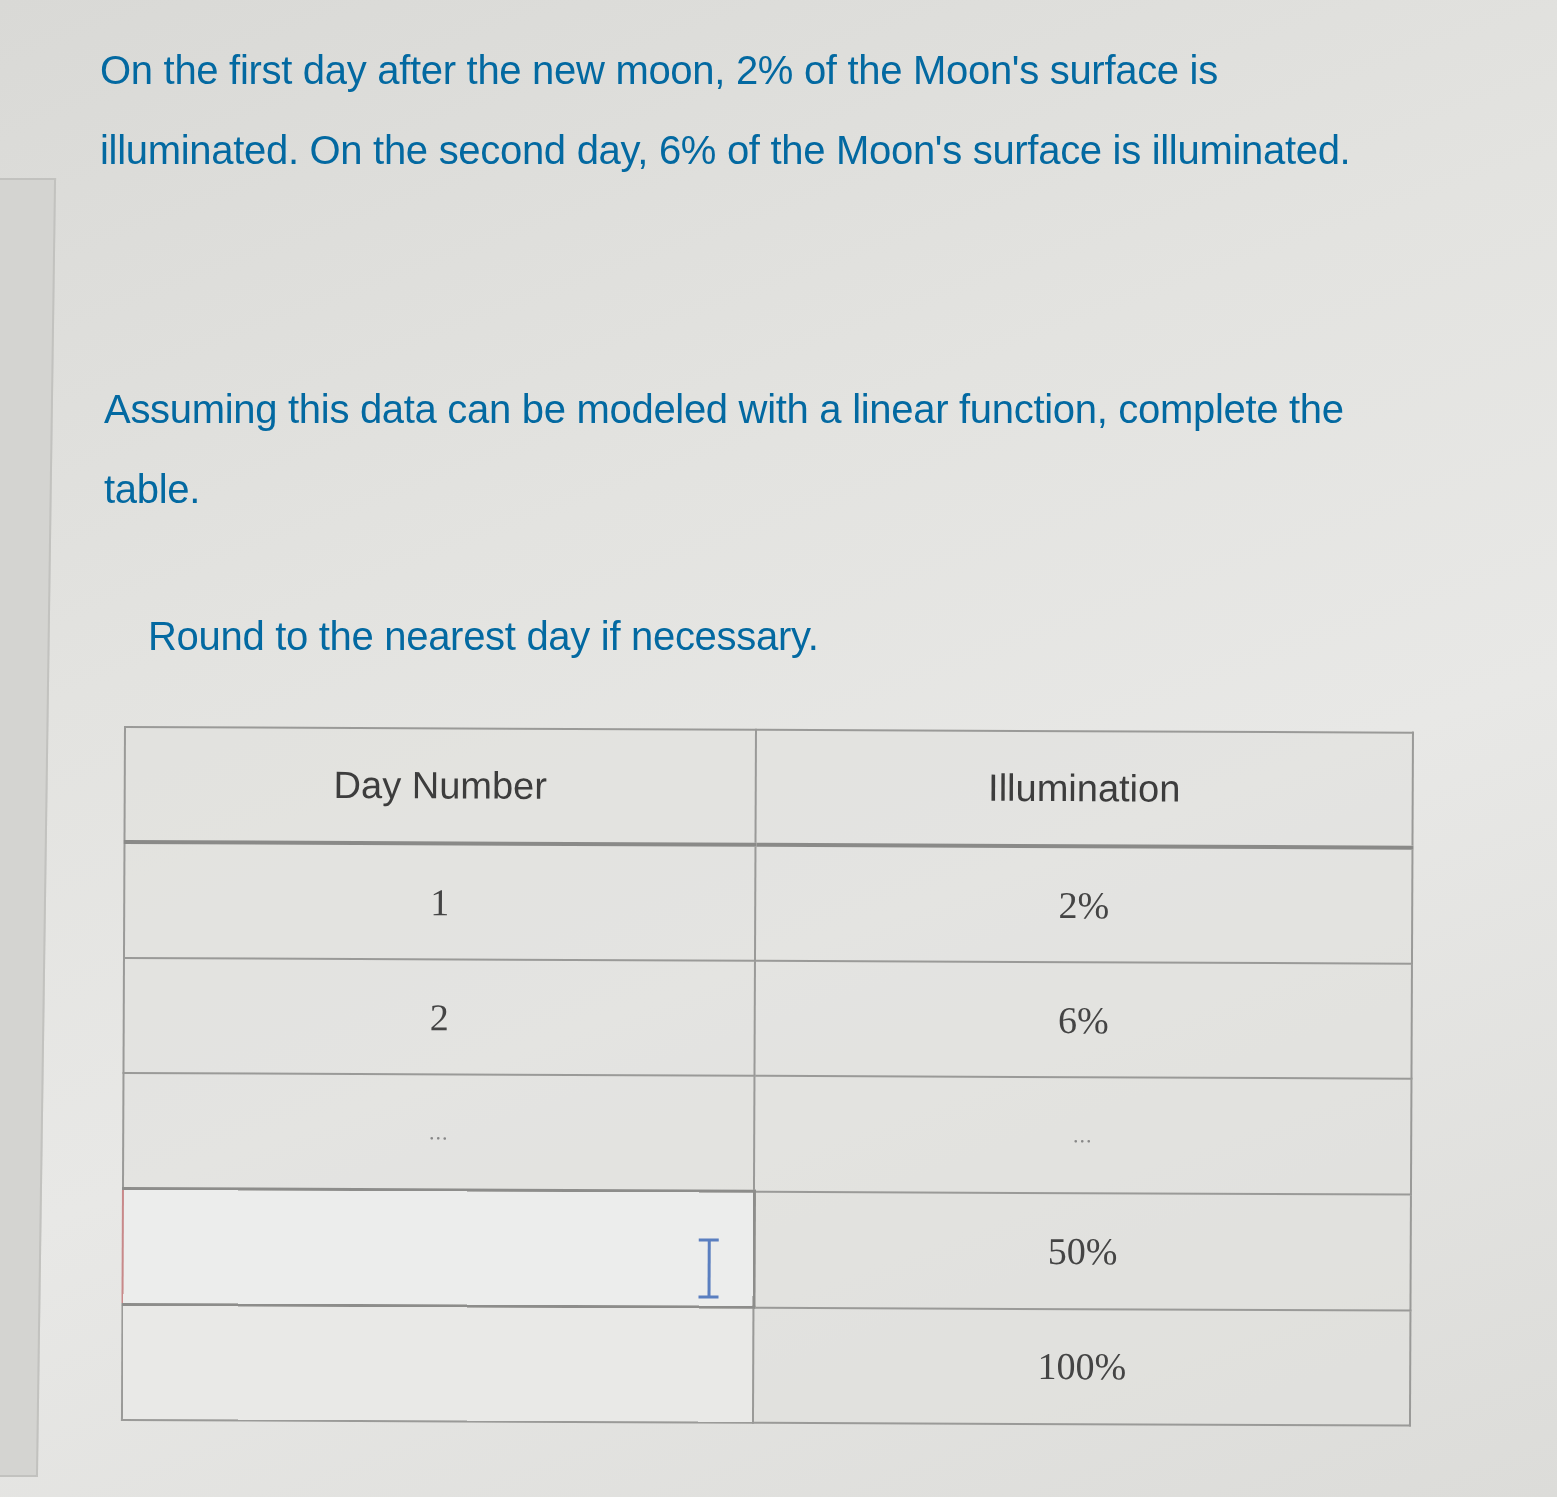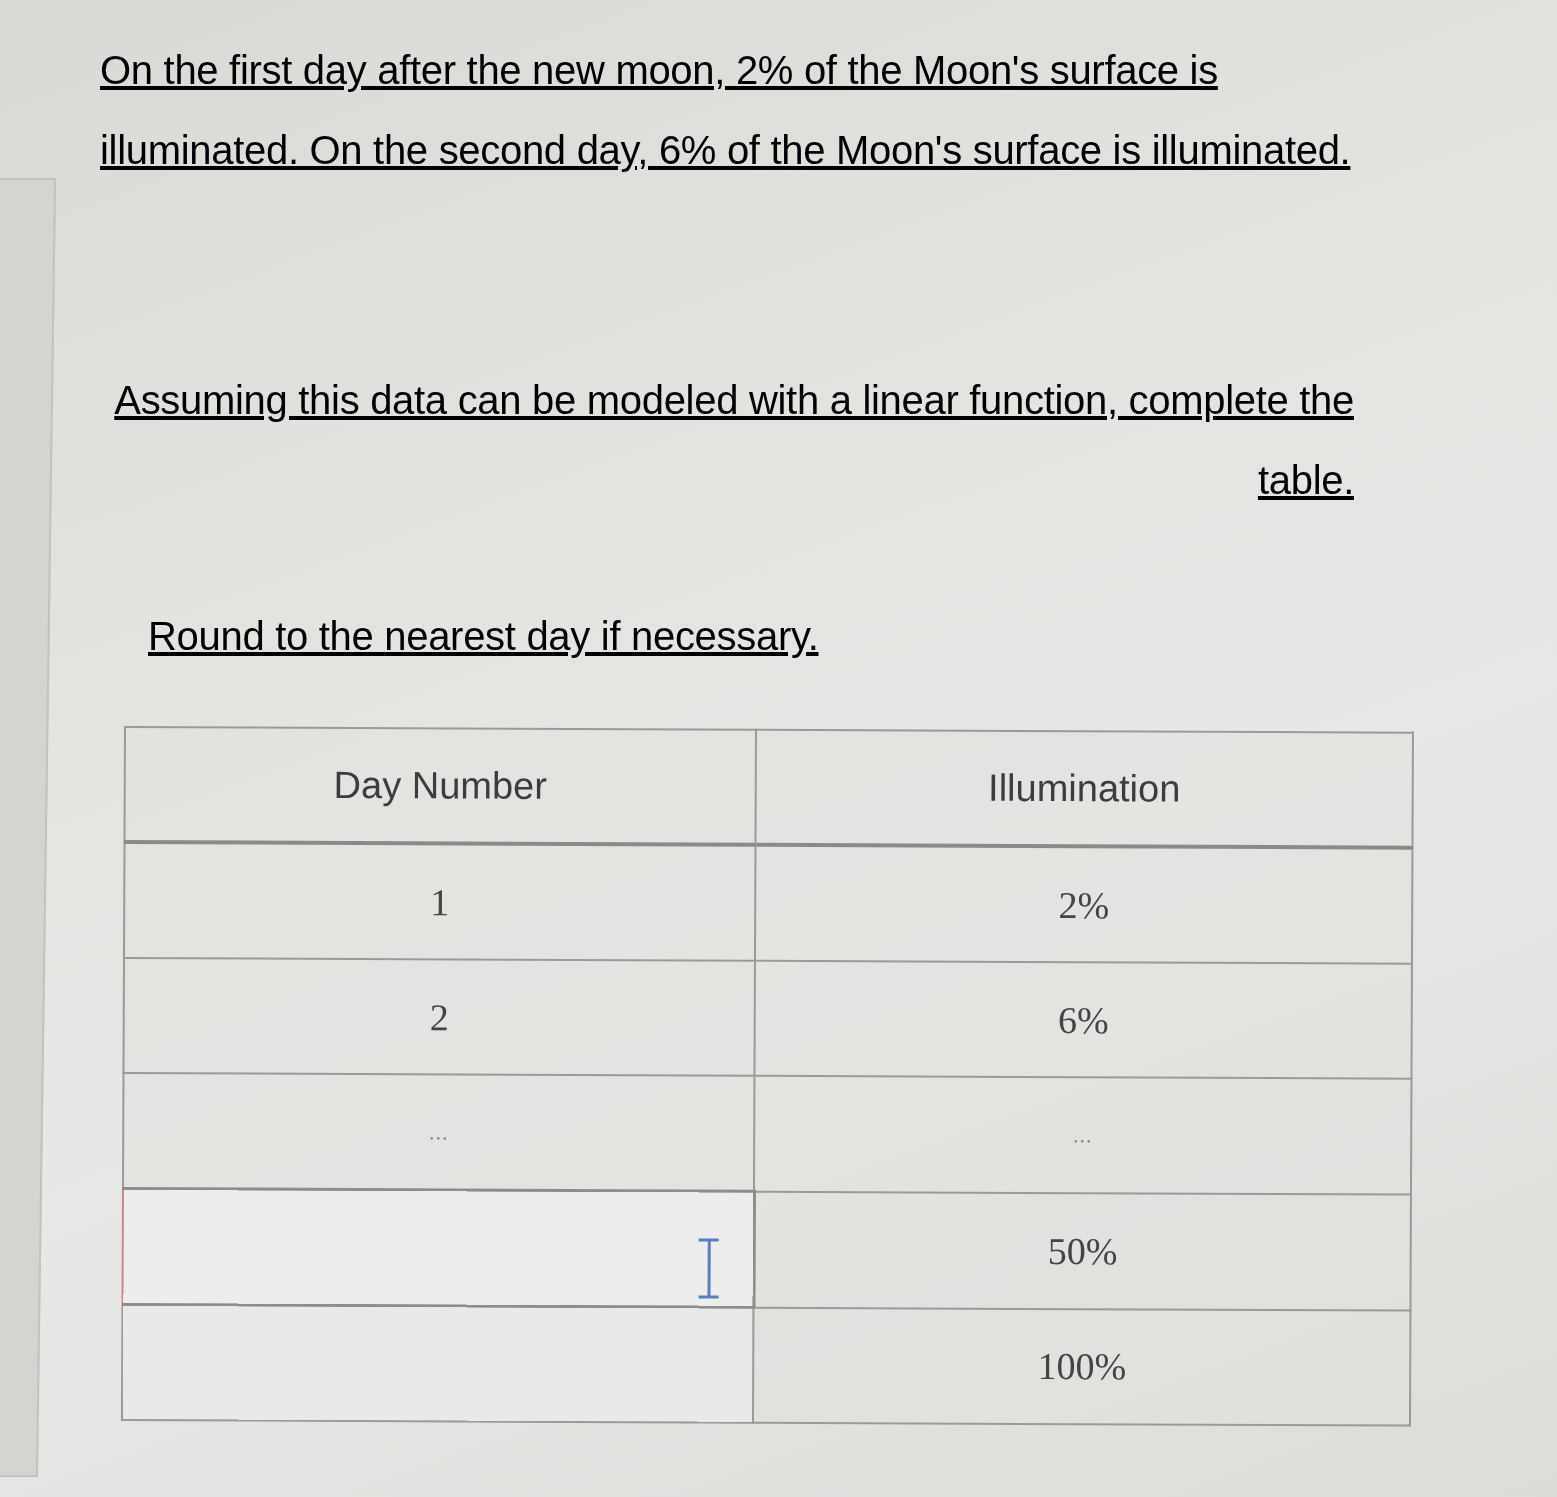--- a/index.html
+++ b/index.html
@@ -28,27 +28,26 @@
     }
     .content {
       position: absolute;
       left: 100px;
       top: 30px;
       width: 1320px;
     }
     .para {
       font-size: 40px;
       line-height: 80px;
-      color: #000000;
+      color: #0369a1;
       margin: 0;
       letter-spacing: -0.3px;
-      text-decoration: underline;
     }
     .p1 { position: absolute; top: 0; left: 0; width: 1310px; }
-    .p2 { position: absolute; top: 330px; left: 4px; width: 1250px; text-align: right; }
+    .p2 { position: absolute; top: 339px; left: 4px; width: 1250px; }
     .p3 { position: absolute; top: 566px; left: 8px; width: 1200px; margin-left: 40px; }
 
     .table-wrap {
       position: absolute;
       left: 124px;
       top: 726px;
       width: 1290px;
       height: 690px;
       transform: rotate(0.25deg);
       transform-origin: top left;

